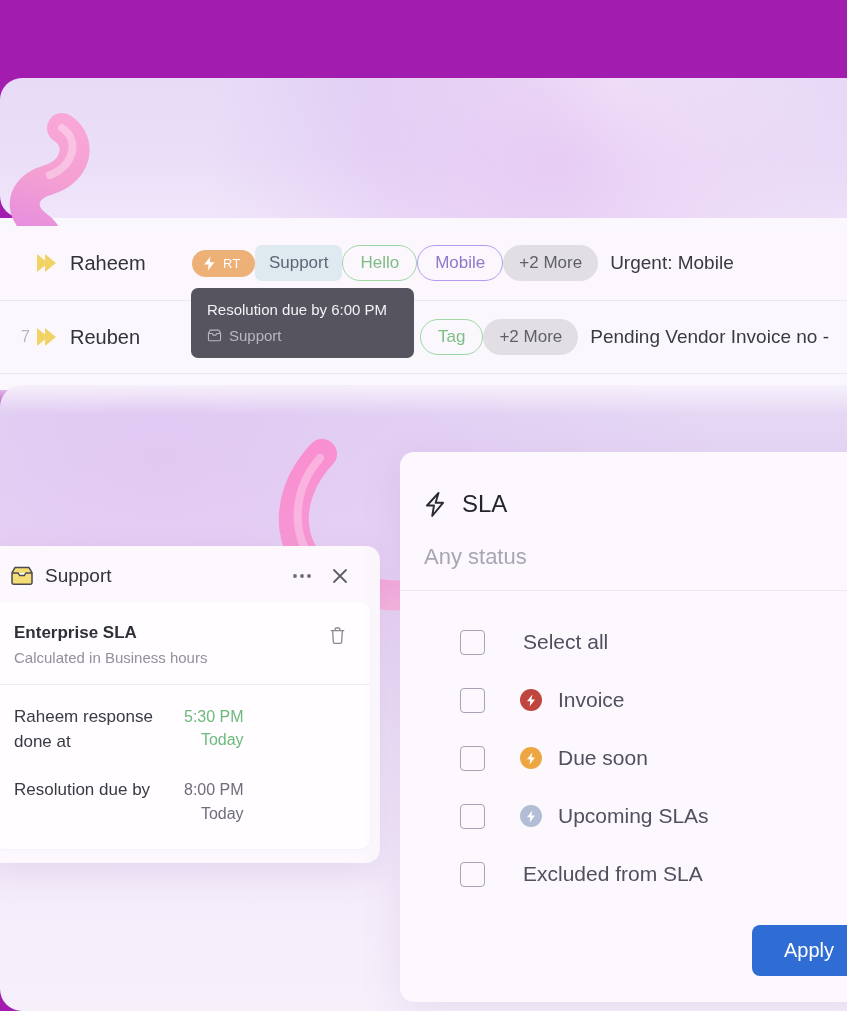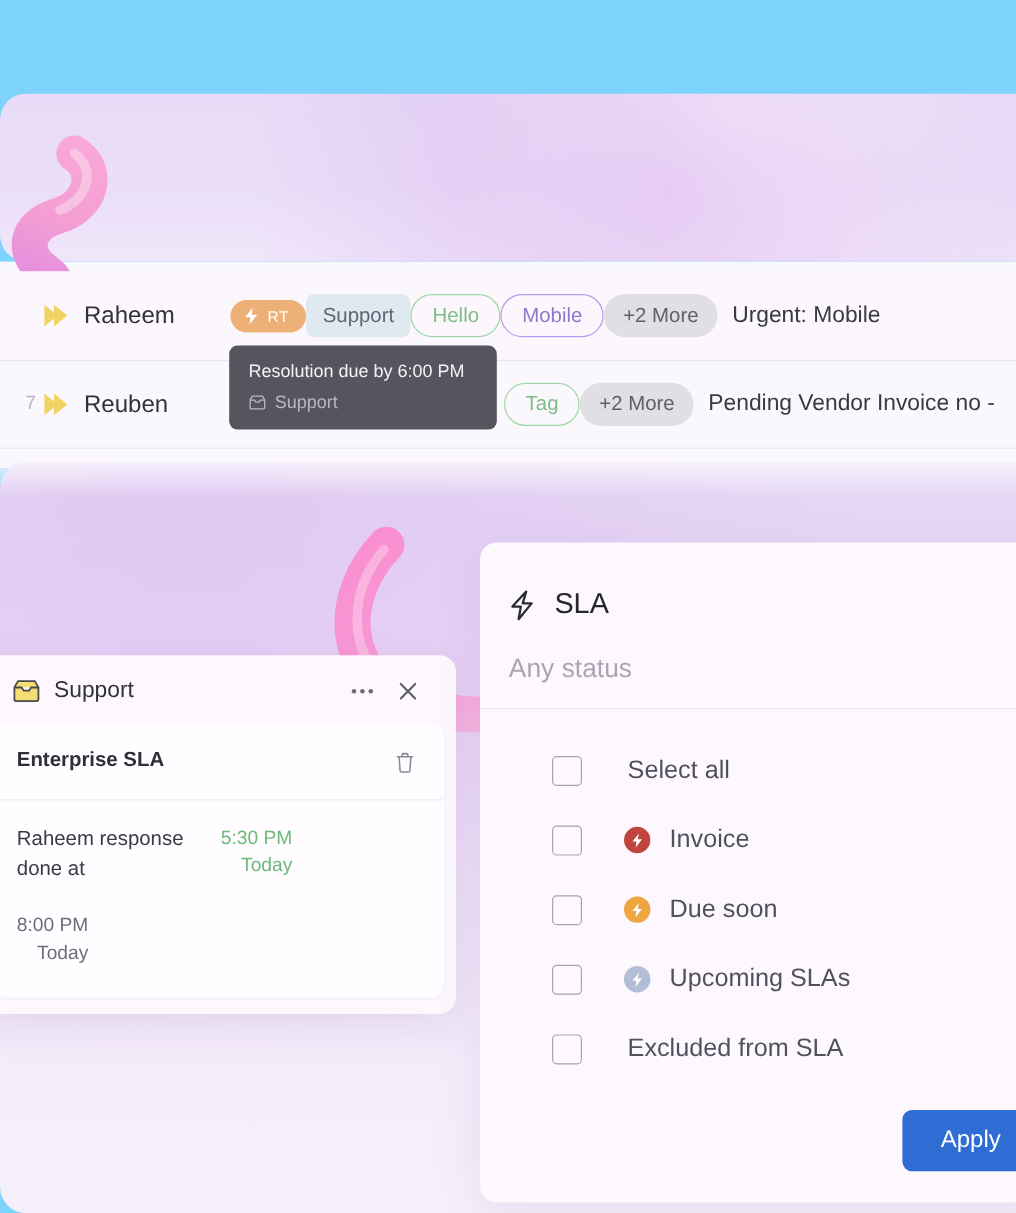--- a/index.html
+++ b/index.html
@@ -13,21 +13,21 @@
     position: relative;
     overflow: hidden;
     font-family: "Liberation Sans", sans-serif;
     -webkit-font-smoothing: antialiased;
   }
 
   
   #stage {
     position: absolute;
     inset: 0;
-    background: #7dd3fc;
+    background: #a21caf;
     overflow: hidden;
   }
 
   
   .hero-panel {
     position: absolute;
     left: 0;
     top: 78px;
     width: 877px;
     height: 140px;
@@ -517,39 +517,41 @@
         <svg width="18" height="18" viewBox="0 0 18 18" fill="none">
           <path d="M3 3 L15 15 M15 3 L3 15" stroke="#5f5d6a" stroke-width="1.8" stroke-linecap="round"></path>
         </svg>
       </span>
     </div>
 
     <div class="sla-inner">
       <div class="sla-policy">
         <div class="sla-policy-texts">
           <div class="sla-policy-name">Enterprise SLA</div>
+          <div class="sla-policy-sub">Calculated in Business hours</div>
         </div>
         <div class="trash-btn">
           <svg width="17" height="19" viewBox="0 0 17 19" fill="none">
             <path d="M2.2 4.6 H14.8" stroke="#8b8893" stroke-width="1.3" stroke-linecap="round"></path>
             <path d="M6.2 4.4 V2.9 A0.9 0.9 0 0 1 7.1 2 H9.9 A0.9 0.9 0 0 1 10.8 2.9 V4.4" stroke="#8b8893" stroke-width="1.3" fill="none"></path>
             <path d="M3.6 4.8 L4.4 16.3 A1.2 1.2 0 0 0 5.6 17.4 H11.4 A1.2 1.2 0 0 0 12.6 16.3 L13.4 4.8" stroke="#8b8893" stroke-width="1.3" fill="none" stroke-linejoin="round"></path>
           </svg>
         </div>
       </div>
 
       <div class="sla-metric">
         <div class="metric-label">Raheem response done at</div>
         <div class="metric-value metric-green">
           <span class="v-time">5:30 PM</span>
           <span class="v-day">Today</span>
         </div>
       </div>
 
       <div class="sla-metric last">
+        <div class="metric-label">Resolution due by</div>
         <div class="metric-value metric-gray">
           <span class="v-time">8:00 PM</span>
           <span class="v-day">Today</span>
         </div>
       </div>
     </div>
   </div>
 
   <div class="sla-filter">
     <div class="filter-head">

